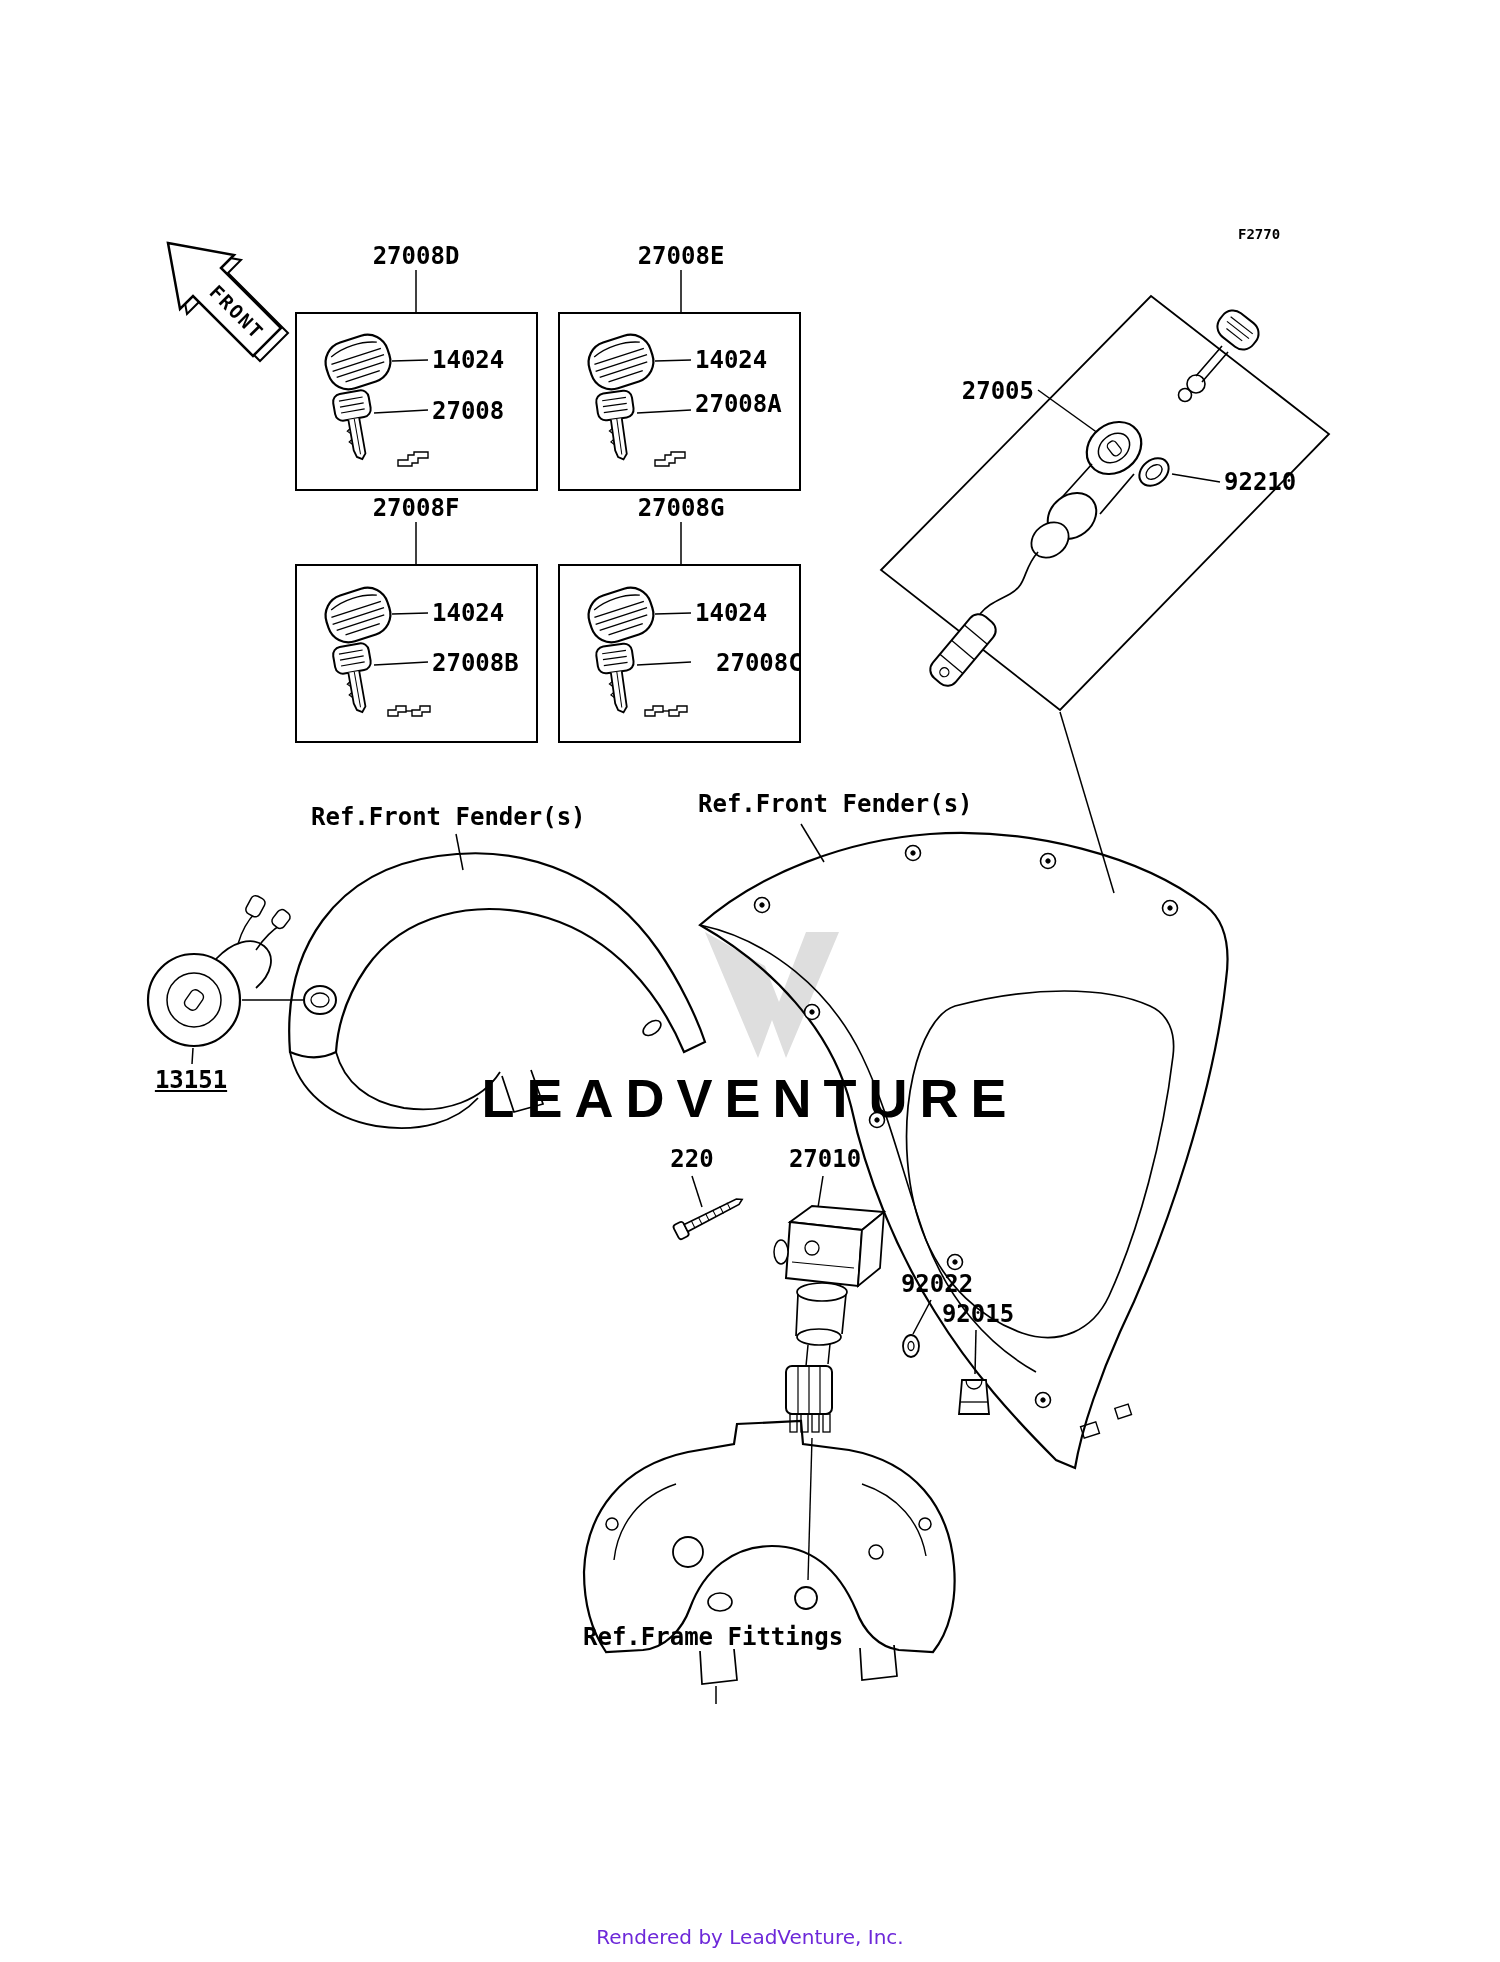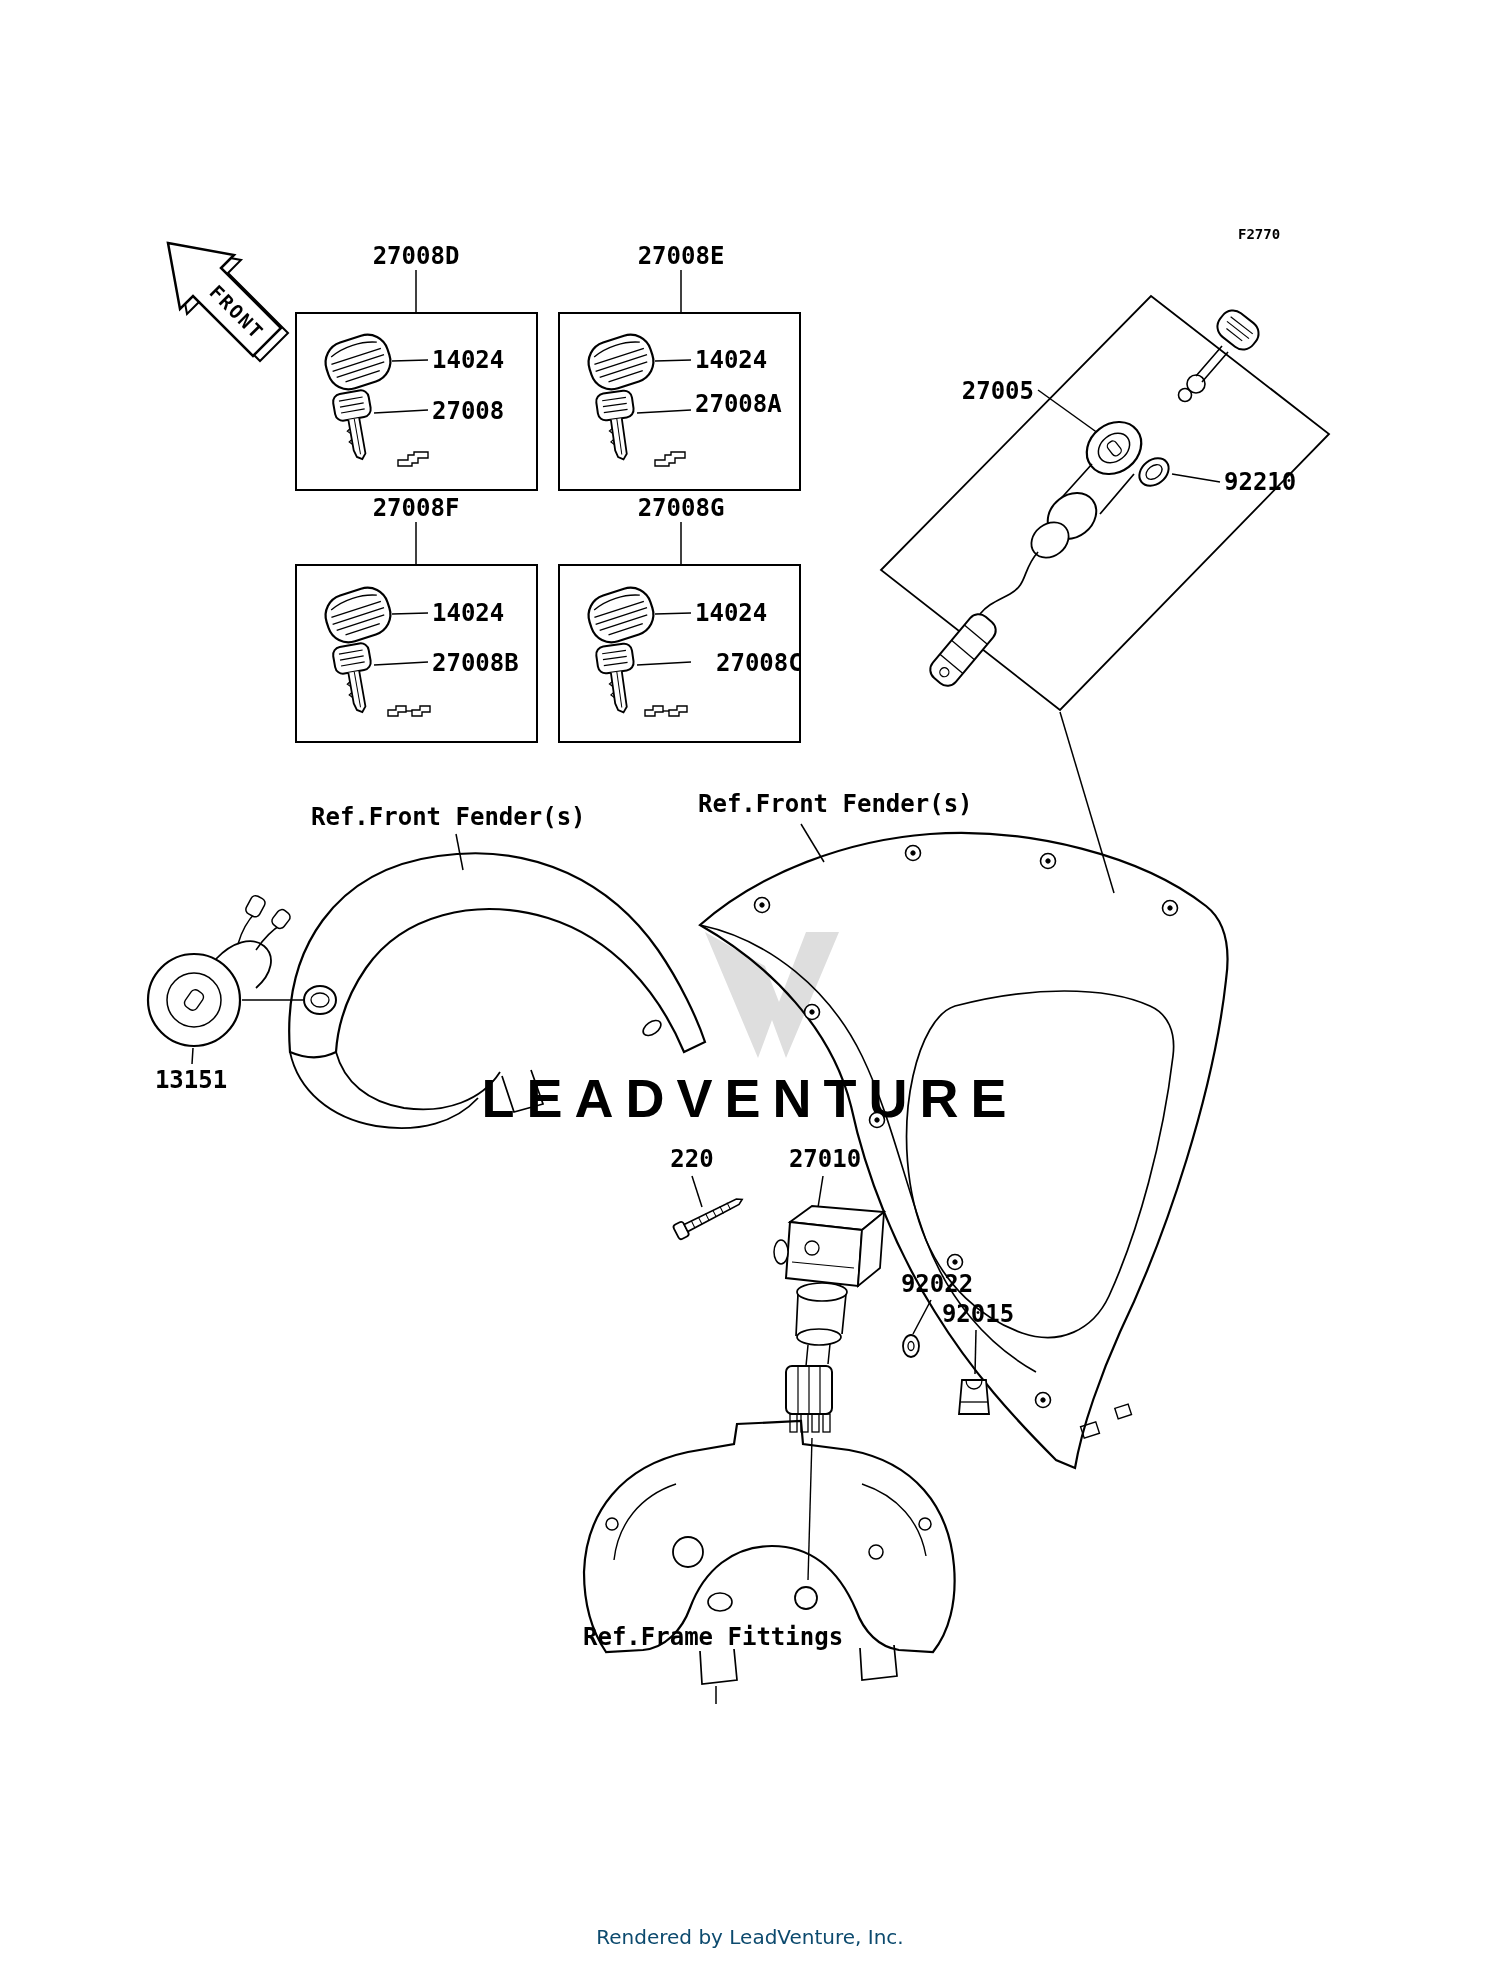--- a/index.html
+++ b/index.html
@@ -25,21 +25,21 @@
     position: absolute;
     font: bold 54px/60px "Liberation Sans", sans-serif;
     color: #000000;
     letter-spacing: 12px;
     text-align: center;
     white-space: nowrap;
   }
   .footer {
     position: absolute;
     font: 20px/24px "DejaVu Sans", sans-serif;
-    color: #0c4a6e;
+    color: #6d28d9;
     text-align: center;
   }
   svg.art { position: absolute; left: 0; top: 0; }
 </style>
 </head>
 <body>
 
 <div id="page">
 
   <div class="watermark" style="left:450px; top:1068px; width:600px;">LEADVENTURE</div>
@@ -276,21 +276,21 @@
   <div class="lbl" style="left:432px; top:649px;">27008B</div>
   <div class="lbl" style="left:695px; top:599px;">14024</div>
   <div class="lbl" style="left:716px; top:649px;">27008C</div>
 
   <div class="lbl right" style="left:916px; top:377px; width:118px;">27005</div>
   <div class="lbl" style="left:1224px; top:468px;">92210</div>
 
   <div class="lbl" style="left:311px; top:803px;">Ref.Front Fender(s)</div>
   <div class="lbl" style="left:698px; top:790px;">Ref.Front Fender(s)</div>
 
-  <div class="lbl center" style="left:116px; top:1066px; width:150px;">13151</div>
+  <div class="lbl center" style="left:116px; top:1066px; width:150px;text-decoration:underline;">13151</div>
   <div class="lbl center" style="left:647px; top:1145px; width:90px;">220</div>
   <div class="lbl center" style="left:762px; top:1145px; width:126px;">27010</div>
   <div class="lbl center" style="left:877px; top:1270px; width:120px;">92022</div>
   <div class="lbl center" style="left:918px; top:1300px; width:120px;">92015</div>
 
   <div class="lbl" style="left:583px; top:1623px;">Ref.Frame Fittings</div>
 
   <div class="footer" style="left:0; top:1925px; width:100%;">Rendered by LeadVenture, Inc.</div>
 </div>
 

